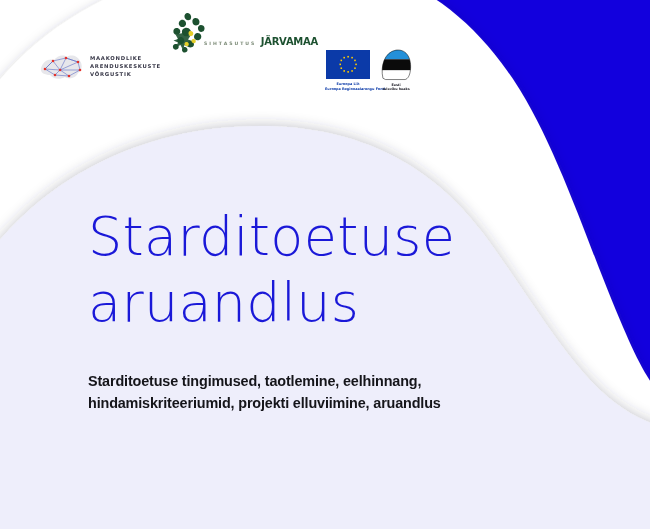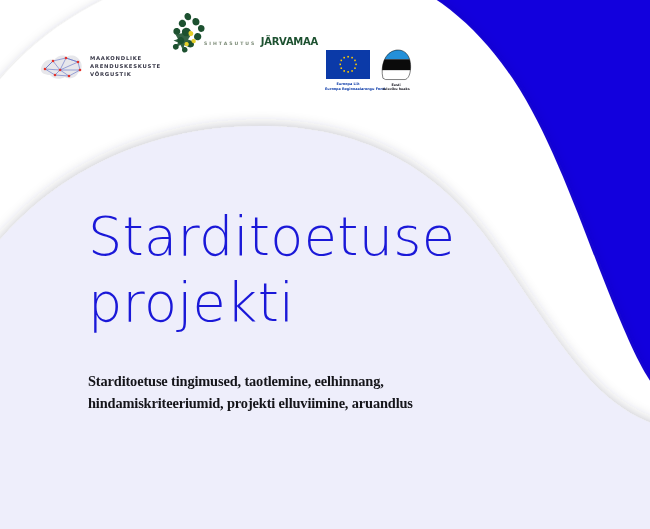--- a/index.html
+++ b/index.html
@@ -138,21 +138,21 @@
     letter-spacing: 0.3px;
     color: #1a18d8;
     margin: 0;
     white-space: pre-line;
     -webkit-text-stroke: 0px;
   }
 
   #subtitle {
     margin: 0;
     margin-top: 34px;
-    font-family: Liberation Serif, serif;
+    font-family: Liberation Sans, sans-serif;
     font-weight: 700;
     font-size: 14.4px;
     line-height: 22px;
     letter-spacing: -0.15px;
     color: #15151a;
     white-space: pre-line;
     max-width: 452px;
   }
 </style>
 </head>
@@ -312,18 +312,18 @@
           <path d="M6 46 C2 28 8 6 26 3 C44 1 50 18 48 34 C47 42 44 47 40 48 L10 48 Z" fill="none" stroke="#0b0b0b" stroke-width="0.8"></path>
         </svg>
       </span>
       <span class="cap"><span>Eesti</span><br><span>tuleviku heaks</span></span>
     </div>
 
   </div>
 
   <div id="content">
     <h1 id="title">Starditoetuse
-projekti</h1>
+aruandlus</h1>
     <p id="subtitle">Starditoetuse tingimused, taotlemine, eelhinnang,
 hindamiskriteeriumid, projekti elluviimine, aruandlus</p>
   </div>
 
 </div>
 
 </body></html>

